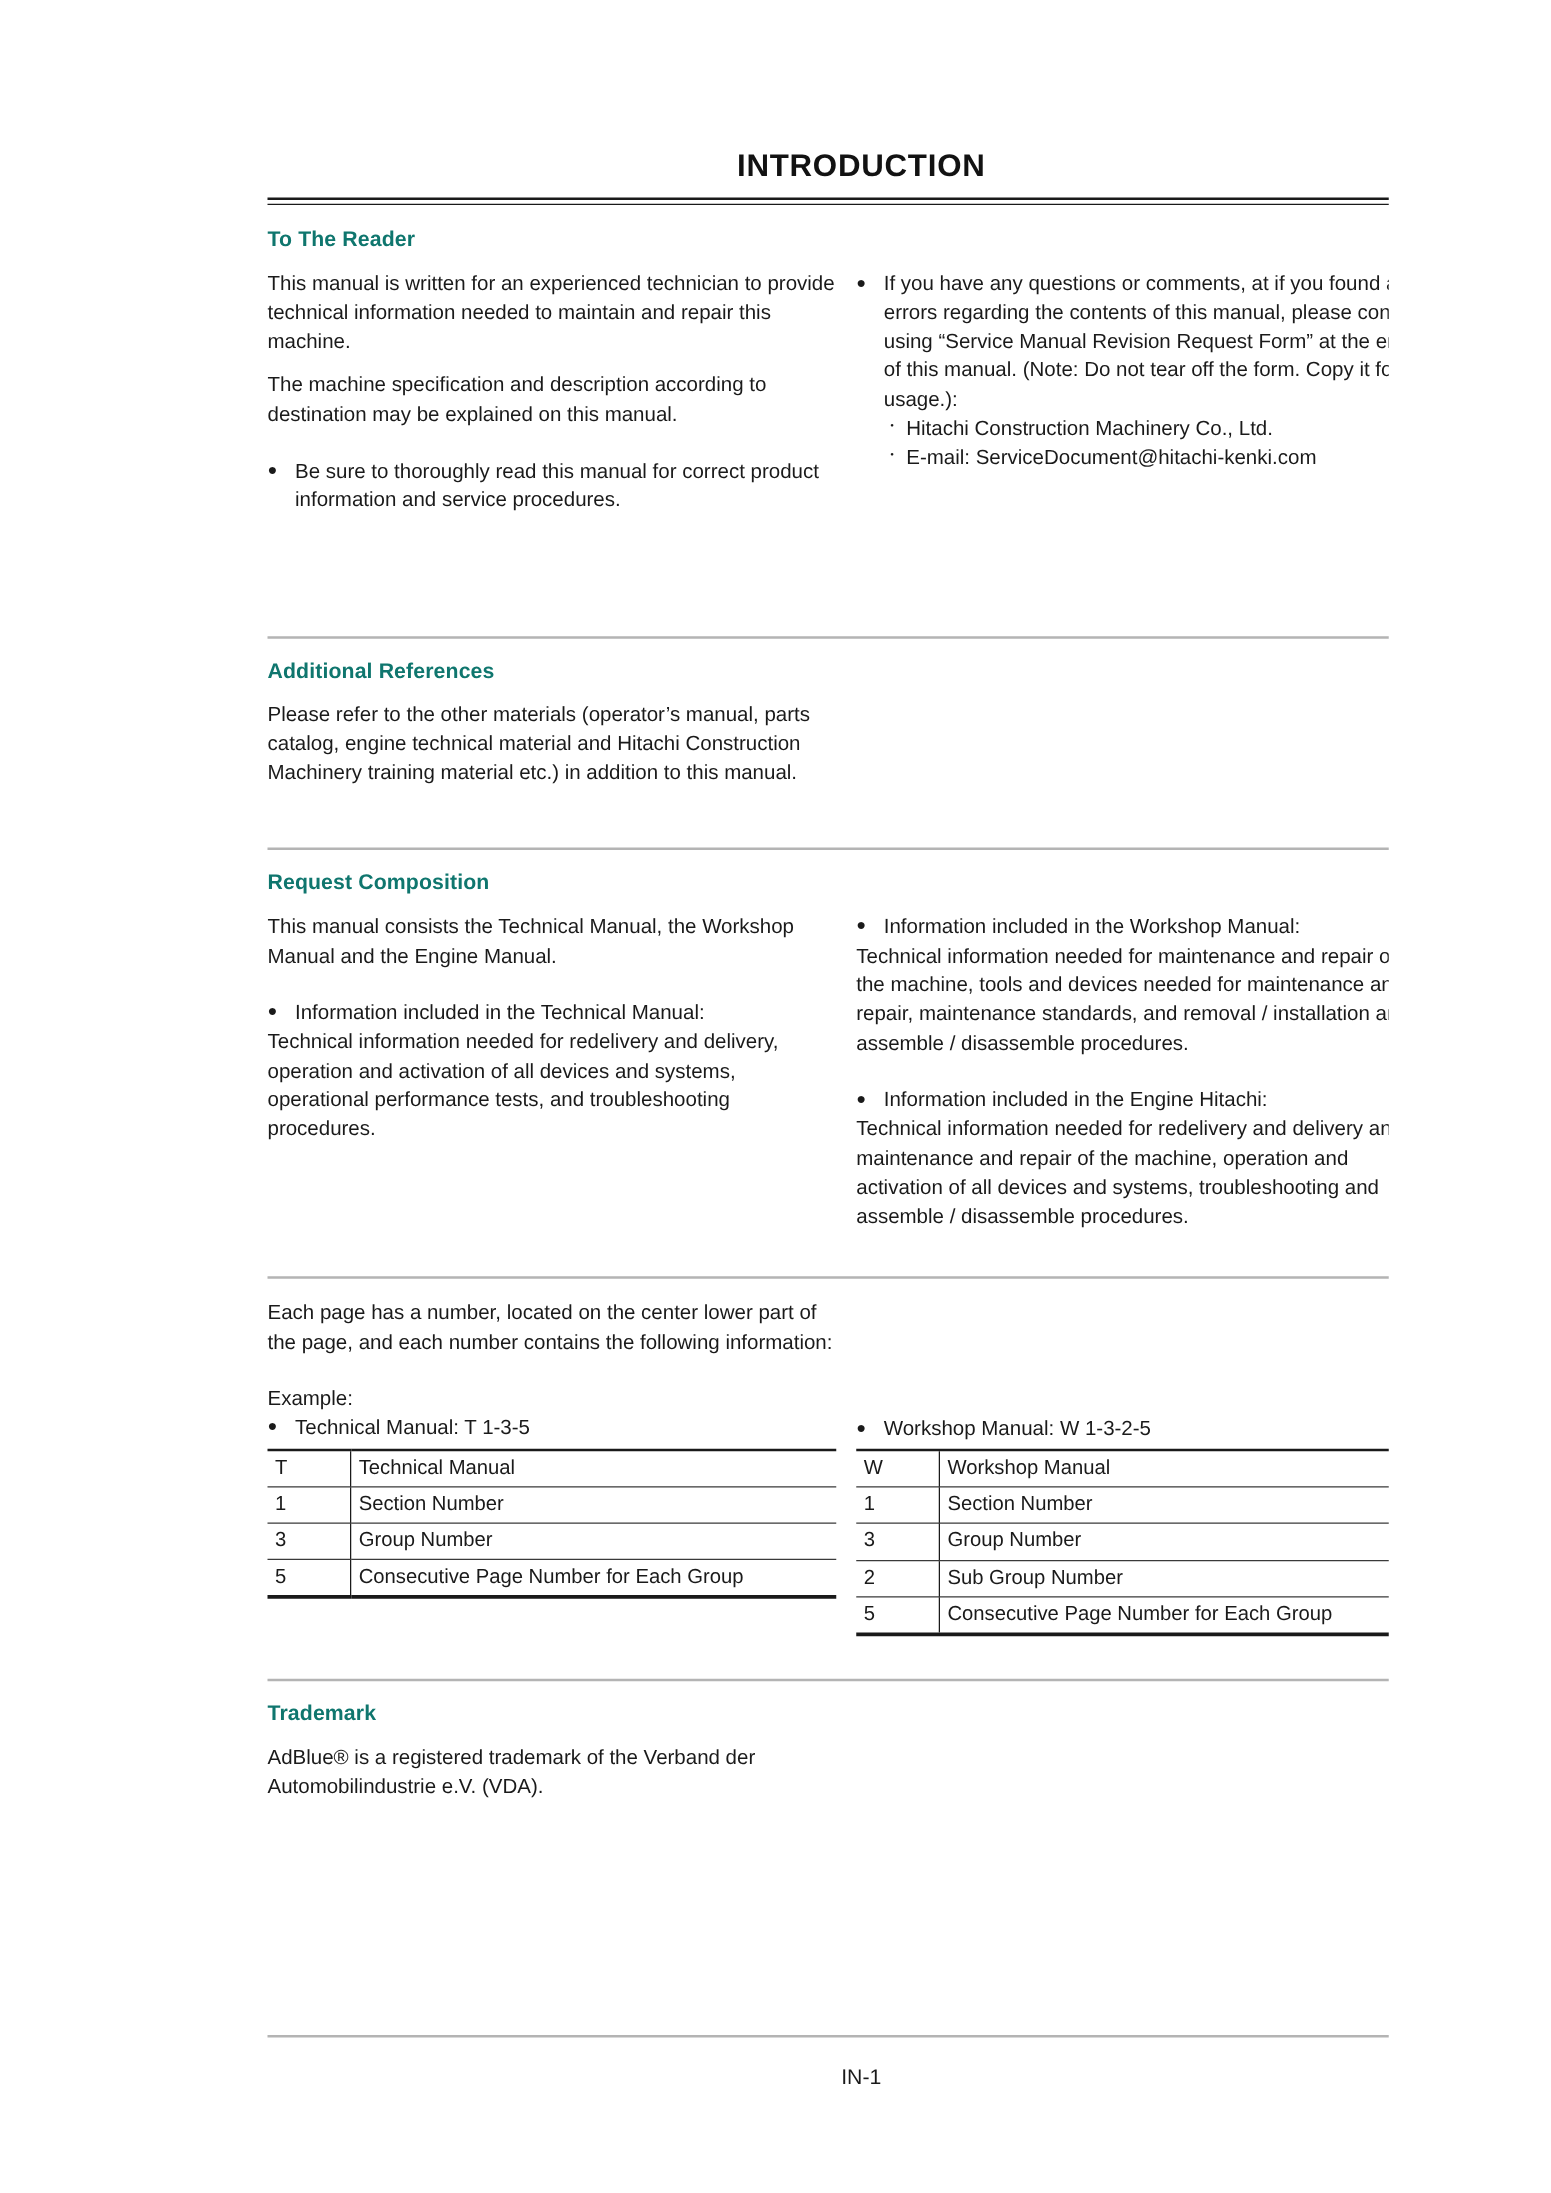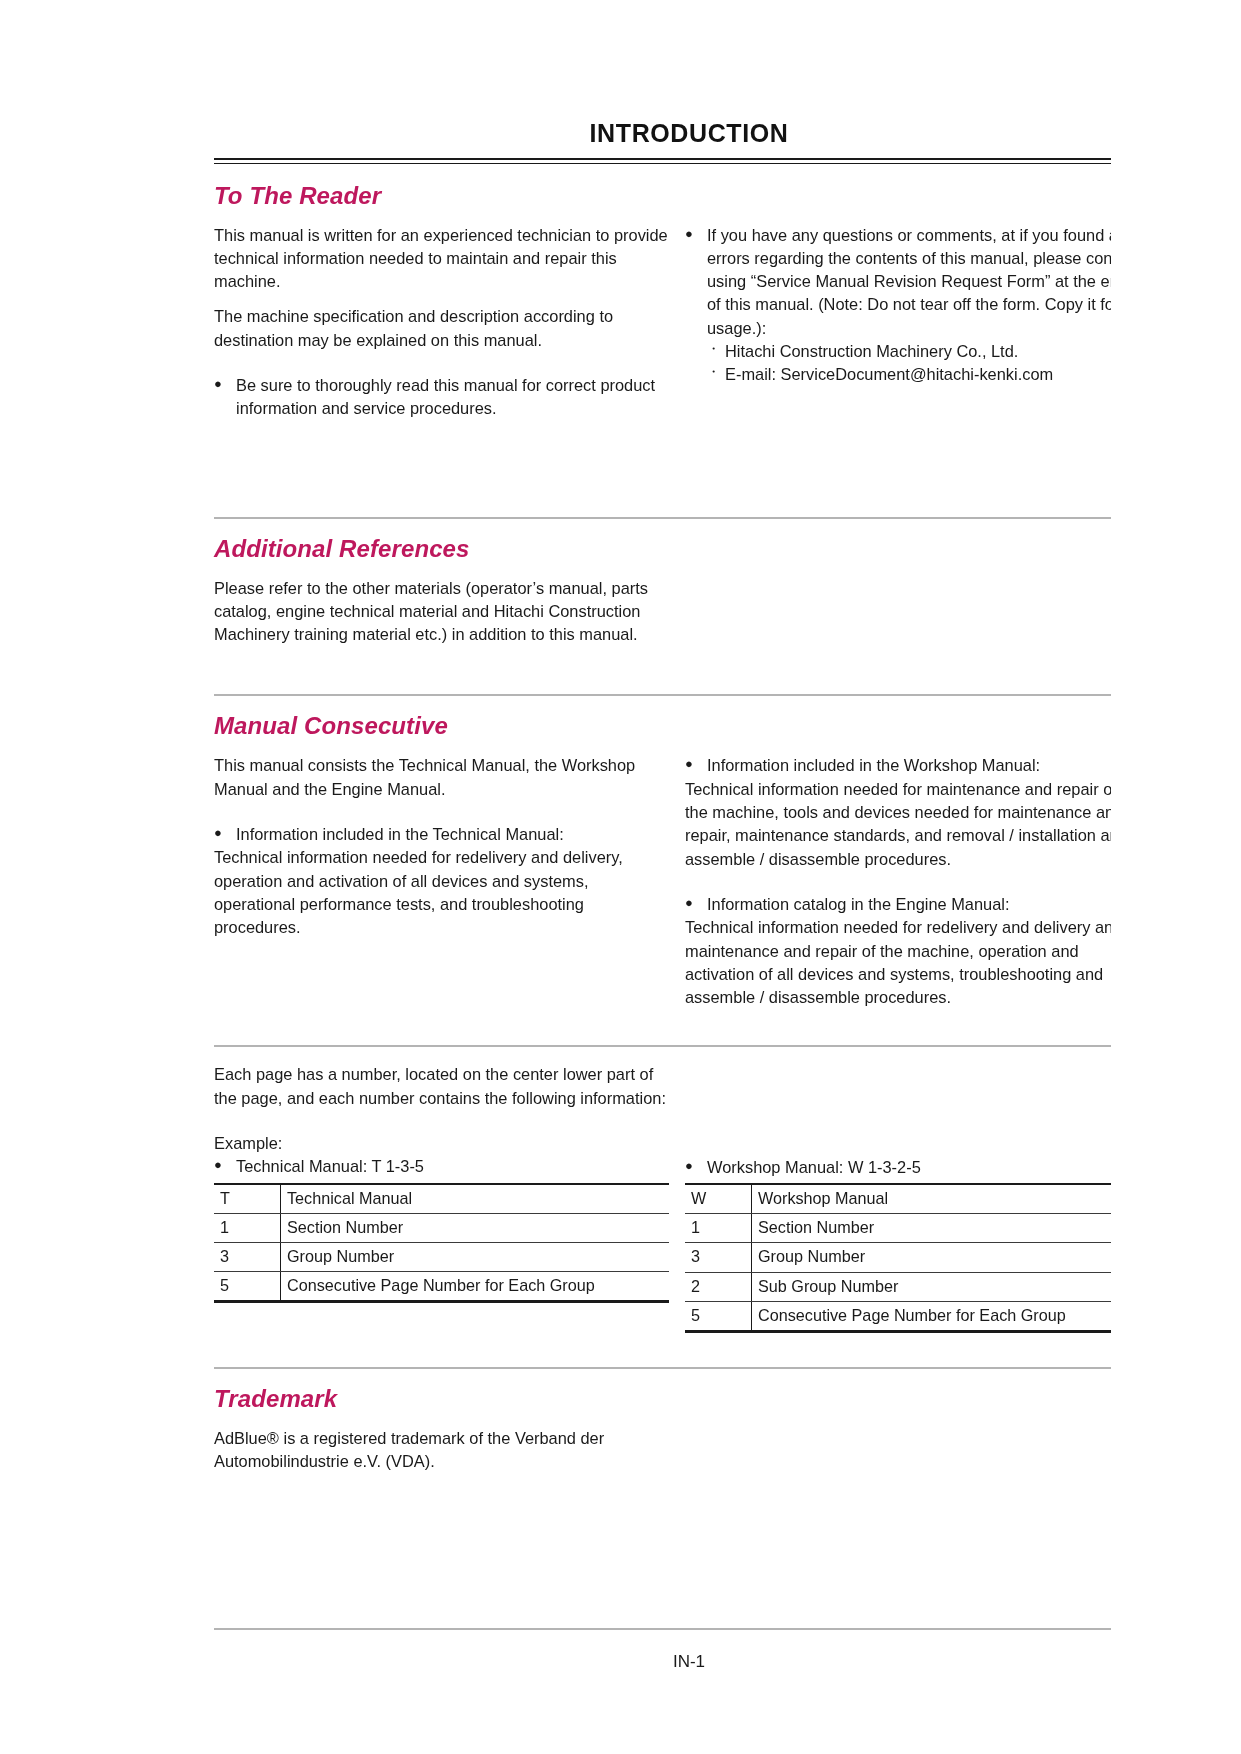--- a/index.html
+++ b/index.html
@@ -50,26 +50,25 @@
 
   
   .section { margin: 0; }
   .section-rule {
     border: none;
     border-top: 2px solid #b4b4b4;
     margin: 0 0 16px 0;
     height: 0;
   }
   h2.section-heading {
-    font-size: 24px;
+    font-size: 17px;
     font-weight: bold;
-    color: #be185d;
+    color: #0f766e;
     margin: 0 0 14px 0;
     letter-spacing: 0.1px;
-    font-style: italic;
   }
 
   .cols {
     display: flex;
     gap: 16px;
   }
   .col {
     width: 455px;
     flex: 0 0 455px;
   }
@@ -208,21 +207,21 @@
           <p class="body-text">Please refer to the other materials (operator’s manual, parts catalog, engine technical material and Hitachi Construction Machinery training material etc.) in addition to this manual.</p>
         </div>
         <div class="col"></div>
       </div>
     </div>
 
     <div style="height:48px"></div>
 
     <div class="section">
       <hr class="section-rule">
-      <h2 class="section-heading">Manual Consecutive</h2>
+      <h2 class="section-heading">Request Composition</h2>
       <div class="cols">
 
         <div class="col">
           <p class="body-text">This manual consists the Technical Manual, the Workshop Manual and the Engine Manual.</p>
           <div class="gap-md"></div>
           <div class="bullet-item">
             <span class="bullet-mark">●</span>
             <span class="bullet-body">Information included in the Technical Manual:</span>
           </div>
           <p class="body-text">Technical information needed for redelivery and delivery, operation and activation of all devices and systems, operational performance tests, and troubleshooting procedures.</p>
@@ -230,21 +229,21 @@
 
         <div class="col">
           <div class="bullet-item">
             <span class="bullet-mark">●</span>
             <span class="bullet-body">Information included in the Workshop Manual:</span>
           </div>
           <p class="body-text">Technical information needed for maintenance and repair of the machine, tools and devices needed for maintenance and repair, maintenance standards, and removal / installation and assemble / disassemble procedures.</p>
           <div class="gap-md"></div>
           <div class="bullet-item">
             <span class="bullet-mark">●</span>
-            <span class="bullet-body">Information catalog in the Engine Manual:</span>
+            <span class="bullet-body">Information included in the Engine Hitachi:</span>
           </div>
           <p class="body-text">Technical information needed for redelivery and delivery and maintenance and repair of the machine, operation and activation of all devices and systems, troubleshooting and assemble / disassemble procedures.</p>
         </div>
 
       </div>
     </div>
 
     <div style="height:36px"></div>
 
     <div class="section">

